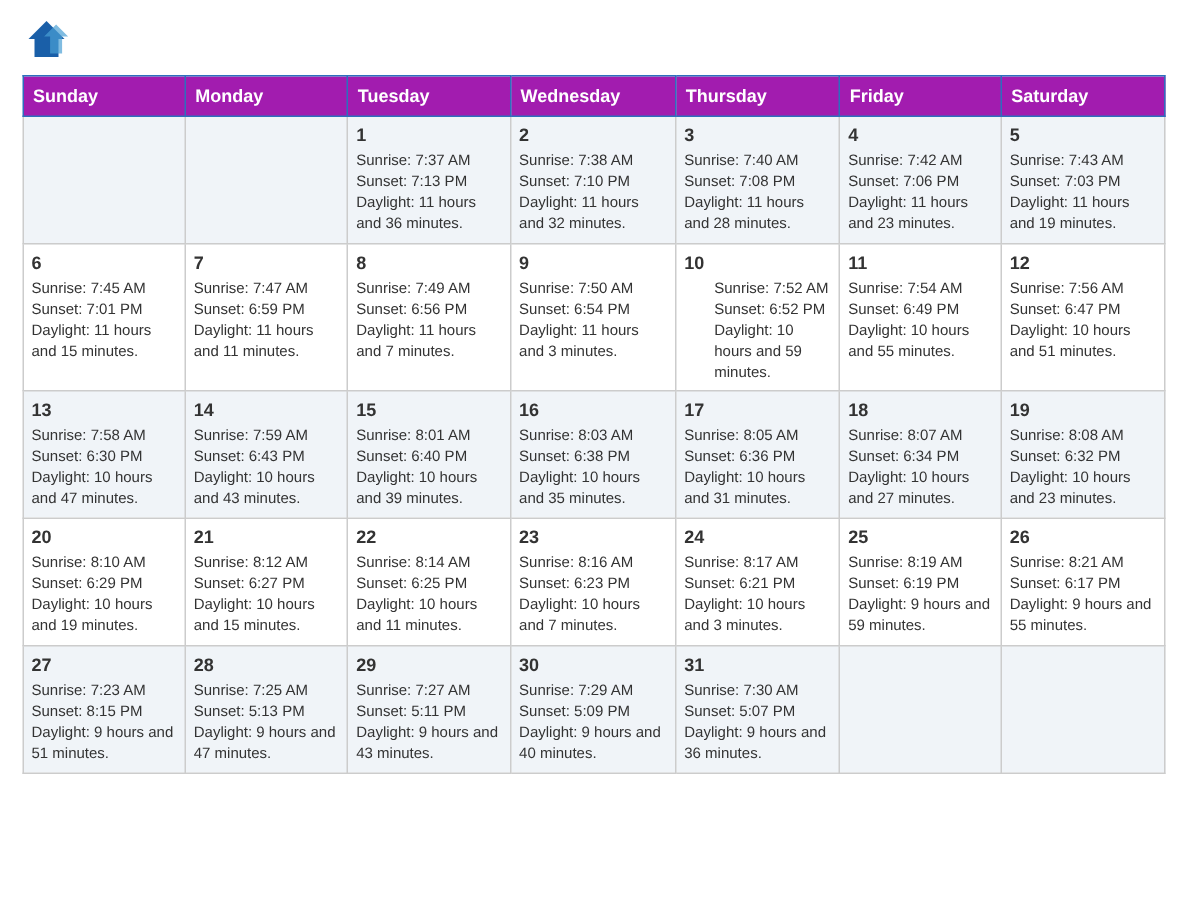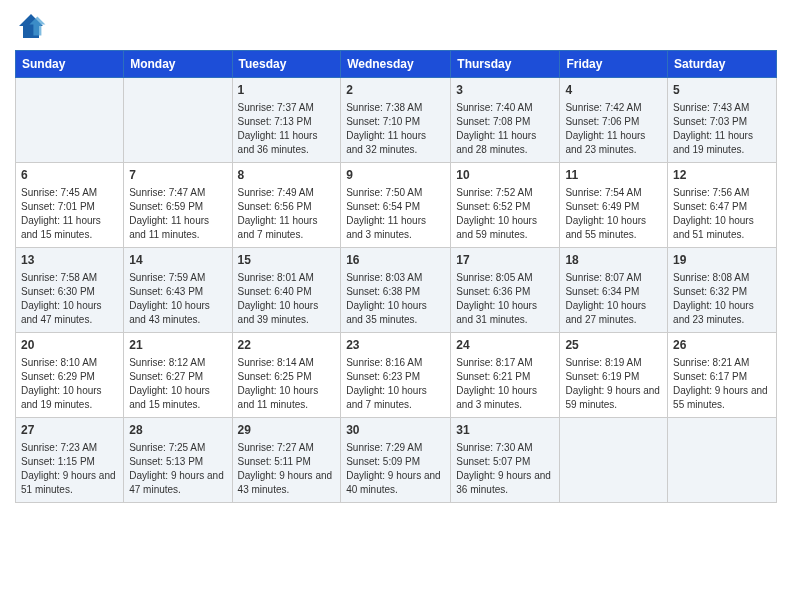--- a/index.html
+++ b/index.html
@@ -45,21 +45,21 @@
     .location {
       font-size: 16px;
       color: #555;
     }
     table {
       width: 100%;
       border-collapse: collapse;
       font-size: 11px;
     }
     thead th {
-      background-color: #1d4ed8;
+      background-color: #a21caf;
       color: #fff;
       text-align: left;
       padding: 6px 6px;
       font-size: 12px;
       border: 1px solid #2d6fbd;
     }
     tbody td {
       border: 1px solid #ccc;
       vertical-align: top;
       padding: 4px 5px;
@@ -175,21 +175,21 @@
 Daylight: 11 hours and 7 minutes.</div>
         </td>
         <td>
           <span class="day-num">9</span>
           <div class="day-info" style="white-space: pre-line;">Sunrise: 7:50 AM
 Sunset: 6:54 PM
 Daylight: 11 hours and 3 minutes.</div>
         </td>
         <td>
           <span class="day-num">10</span>
-          <div class="day-info" style="white-space: pre-line;">Sunrise: 7:52 AM
+          <div class="day-info" style="white-space: pre-line; margin-left: 20px;">Sunrise: 7:52 AM
 Sunset: 6:52 PM
 Daylight: 10 hours and 59 minutes.</div>
         </td>
         <td>
           <span class="day-num">11</span>
           <div class="day-info" style="white-space: pre-line;">Sunrise: 7:54 AM
 Sunset: 6:49 PM
 Daylight: 10 hours and 55 minutes.</div>
         </td>
         <td>
@@ -284,21 +284,21 @@
           <span class="day-num">26</span>
           <div class="day-info" style="white-space: pre-line;">Sunrise: 8:21 AM
 Sunset: 6:17 PM
 Daylight: 9 hours and 55 minutes.</div>
         </td>
       </tr>
       <tr>
         <td>
           <span class="day-num">27</span>
           <div class="day-info" style="white-space: pre-line;">Sunrise: 7:23 AM
-Sunset: 1:15 PM
+Sunset: 8:15 PM
 Daylight: 9 hours and 51 minutes.</div>
         </td>
         <td>
           <span class="day-num">28</span>
           <div class="day-info" style="white-space: pre-line;">Sunrise: 7:25 AM
 Sunset: 5:13 PM
 Daylight: 9 hours and 47 minutes.</div>
         </td>
         <td>
           <span class="day-num">29</span>

